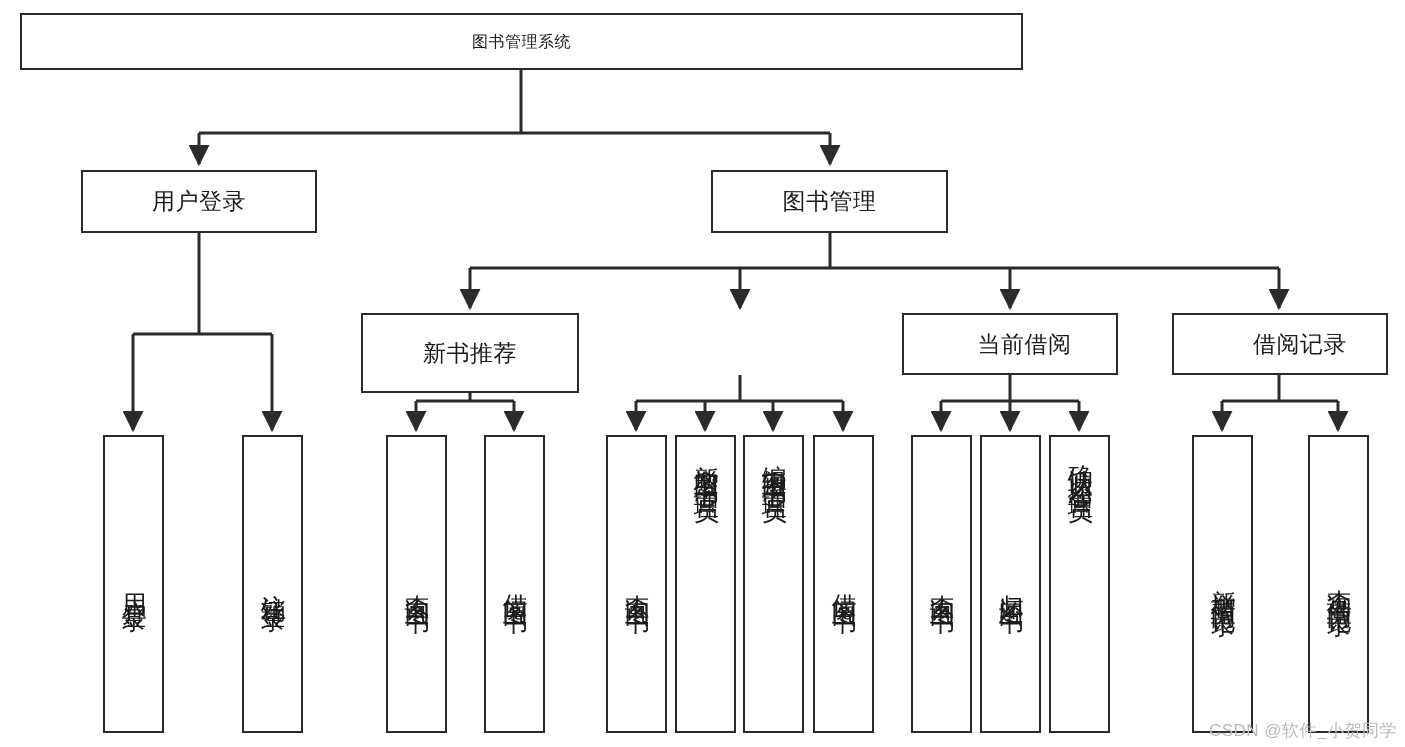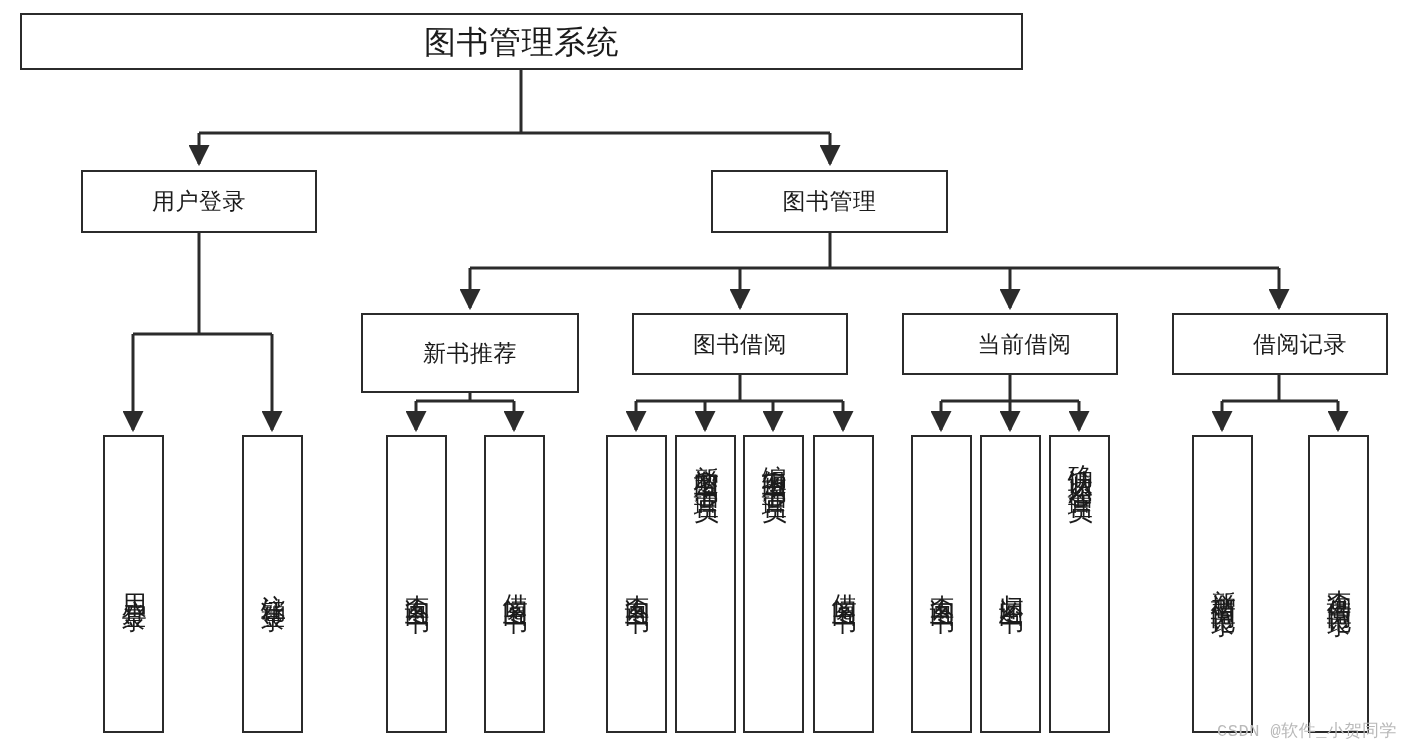--- a/index.html
+++ b/index.html
@@ -41,21 +41,21 @@
     text-align: center;
     line-height: 1.0;
     white-space: nowrap;
   }
   
   .node.horiz .label {
     font-size: 23px;
     letter-spacing: 0.5px;
   }
   .node.root .label {
-    font-size: 32px;
+    font-size: 16px;
   }
   
   .node.vert {
     align-items: flex-start;
     justify-content: center;
     padding-top: 8px;
   }
   .node.vert .label {
     writing-mode: vertical-rl;
     text-orientation: upright;
@@ -69,21 +69,21 @@
     padding-top: 0;
   }
   #watermark {
     position: absolute;
     right: 8px;
     bottom: 5px;
     font-size: 17px;
     color: #b9b9b9;
     letter-spacing: 0.5px;
     white-space: nowrap;
-    font-family: Liberation Mono, monospace;
+    font-family: Liberation Sans, sans-serif;
   }
 </style>
 </head>
 <body>
 
 <div id="diagram-root">
 
   <svg class="connectors" viewBox="0 0 1405 747" xmlns="http://www.w3.org/2000/svg">
     <defs>
       <marker id="arrow" viewBox="0 0 10 10" refX="9" refY="5" markerWidth="7" markerHeight="7" orient="auto-start-reverse">
@@ -141,23 +141,20 @@
   <div class="node horiz" style="left:81px; top:170px; width:236px; height:63px;">
     <span class="label">用户登录</span>
   </div>
   <div class="node horiz" style="left:711px; top:170px; width:237px; height:63px;">
     <span class="label">图书管理</span>
   </div>
 
   <div class="node horiz" style="left:361px; top:313px; width:218px; height:80px;">
     <span class="label">新书推荐</span>
   </div>
-  <div class="node horiz" style="left:632px; top:313px; width:216px; height:62px;">
-    <span class="label">图书借阅</span>
-  </div>
   <div class="node horiz" style="left:902px; top:313px; width:216px; height:62px;padding-left:29px;">
     <span class="label">当前借阅</span>
   </div>
   <div class="node horiz" style="left:1172px; top:313px; width:216px; height:62px;padding-left:40px;">
     <span class="label">借阅记录</span>
   </div>
 
   <div class="node vert center-text" style="left:103px; top:435px; width:61px; height:298px;">
     <span class="label">用户登录</span>
   </div>

